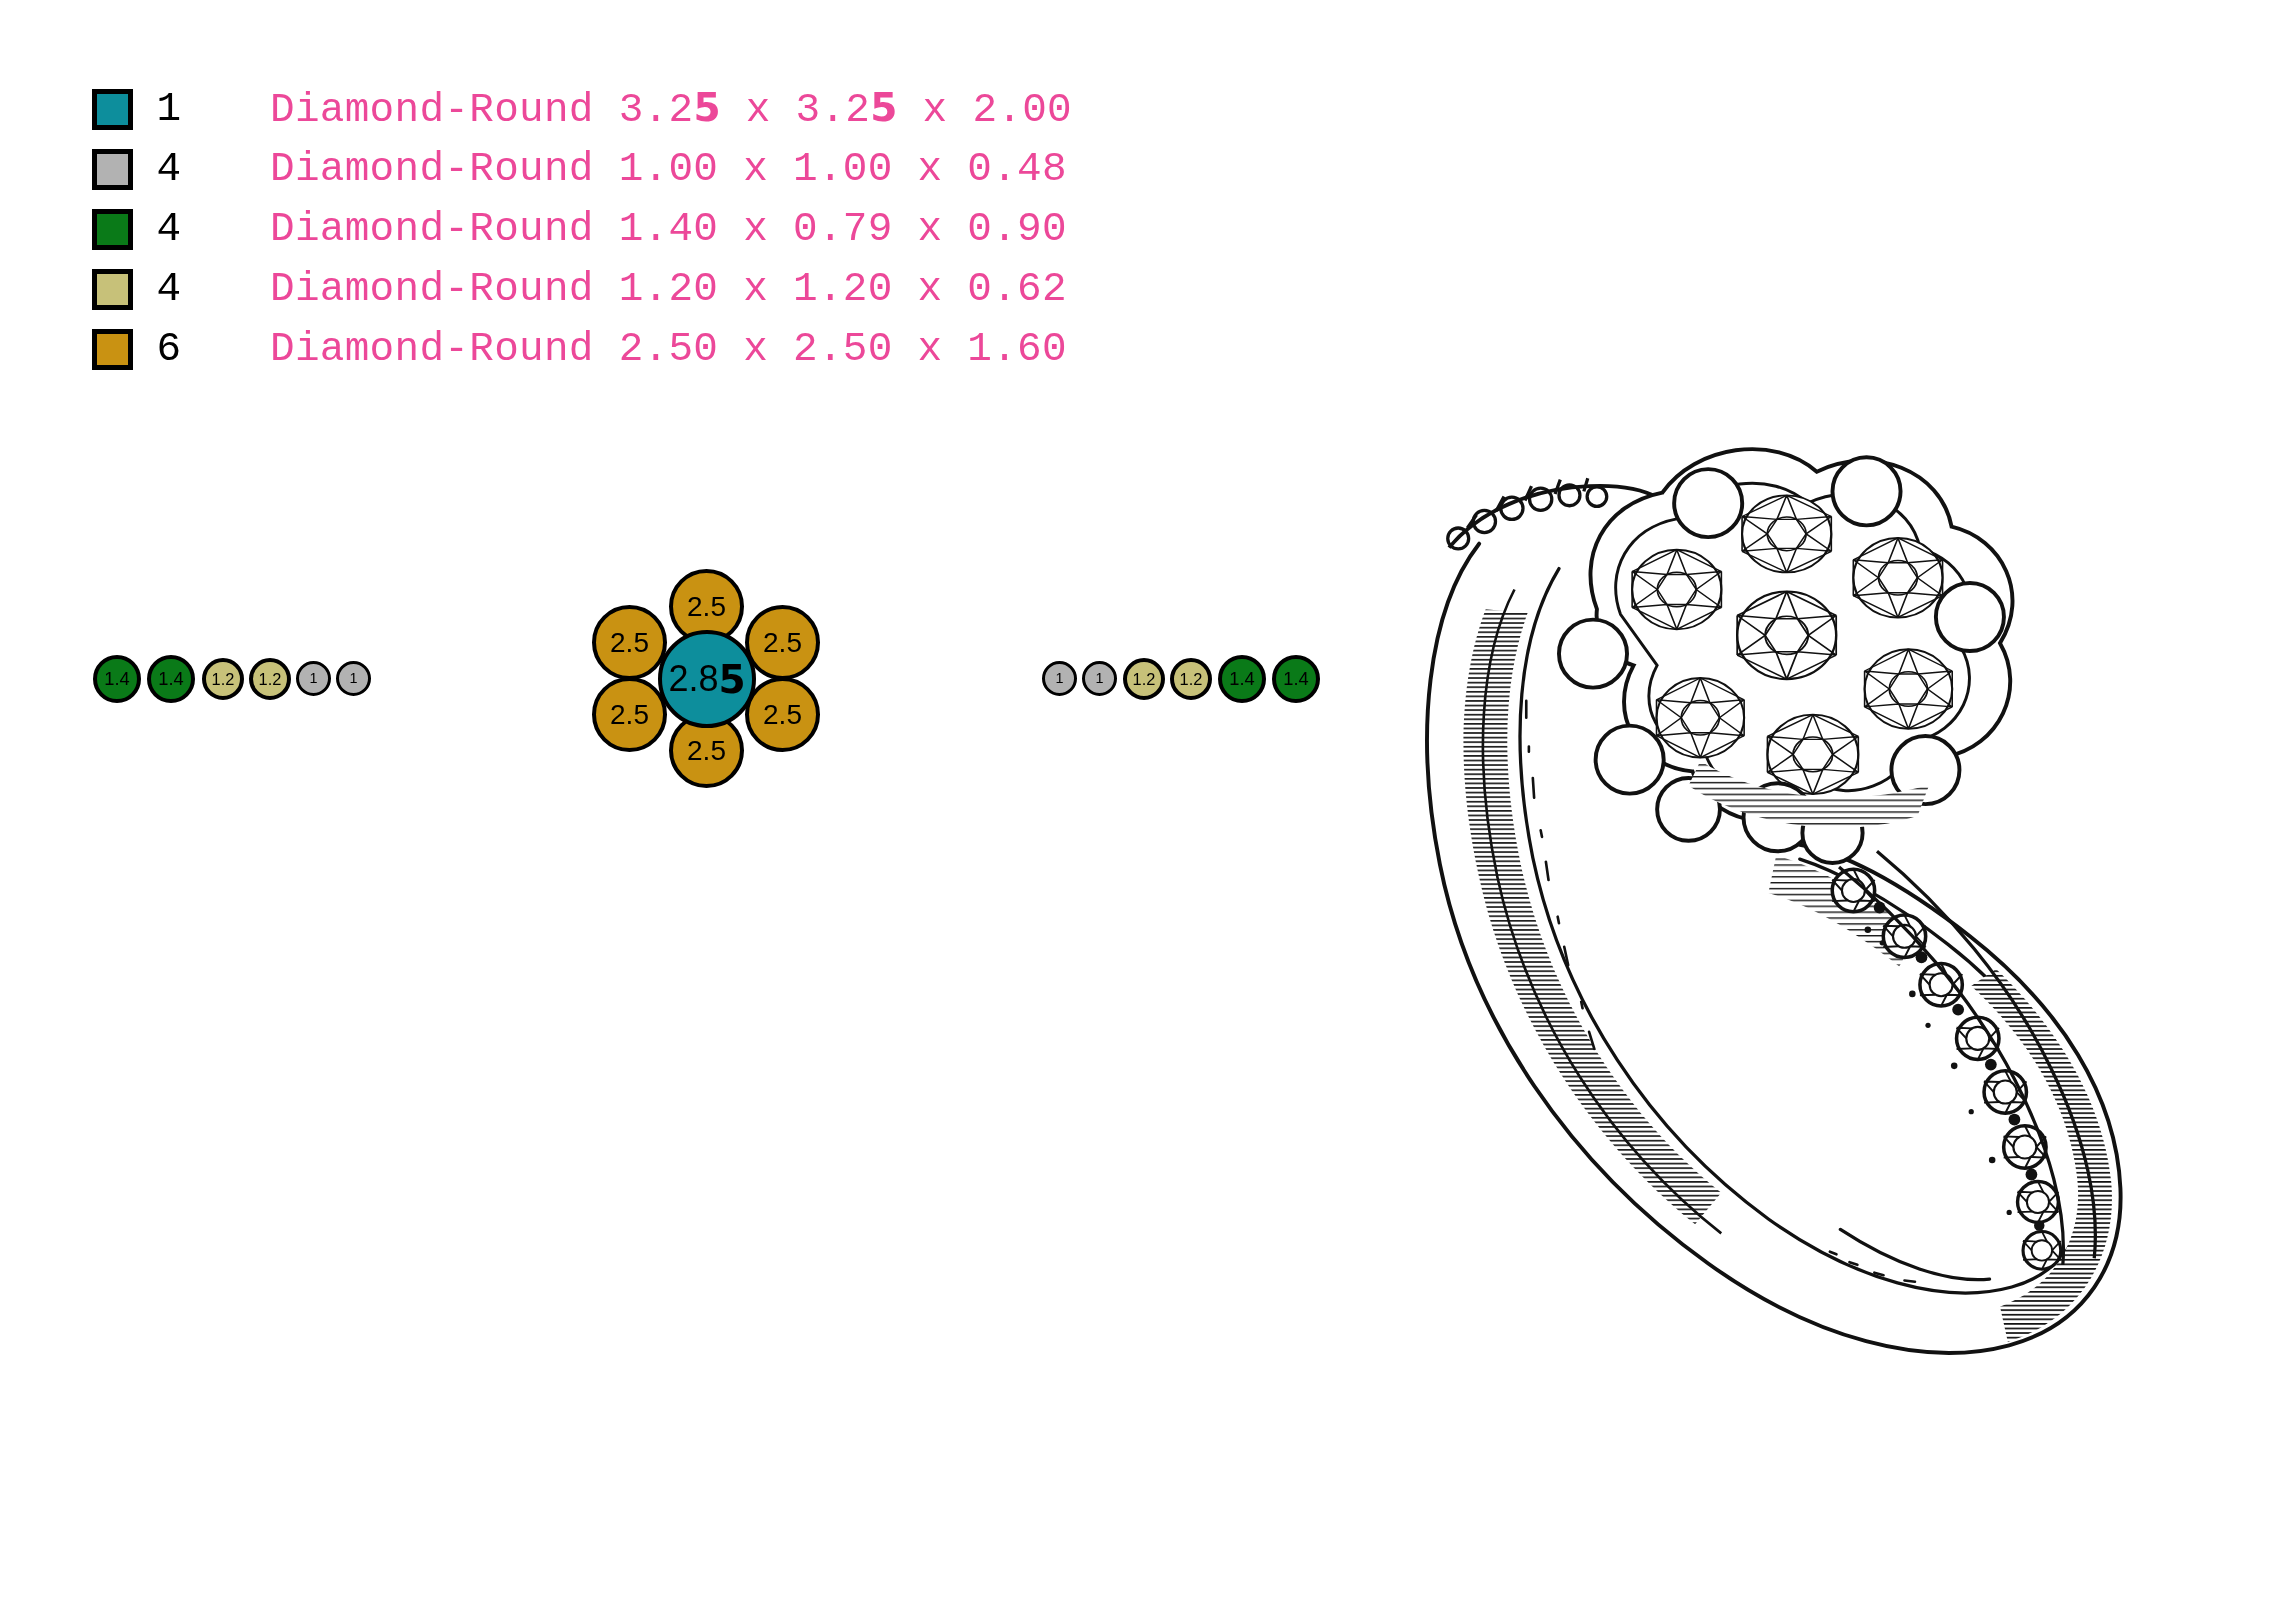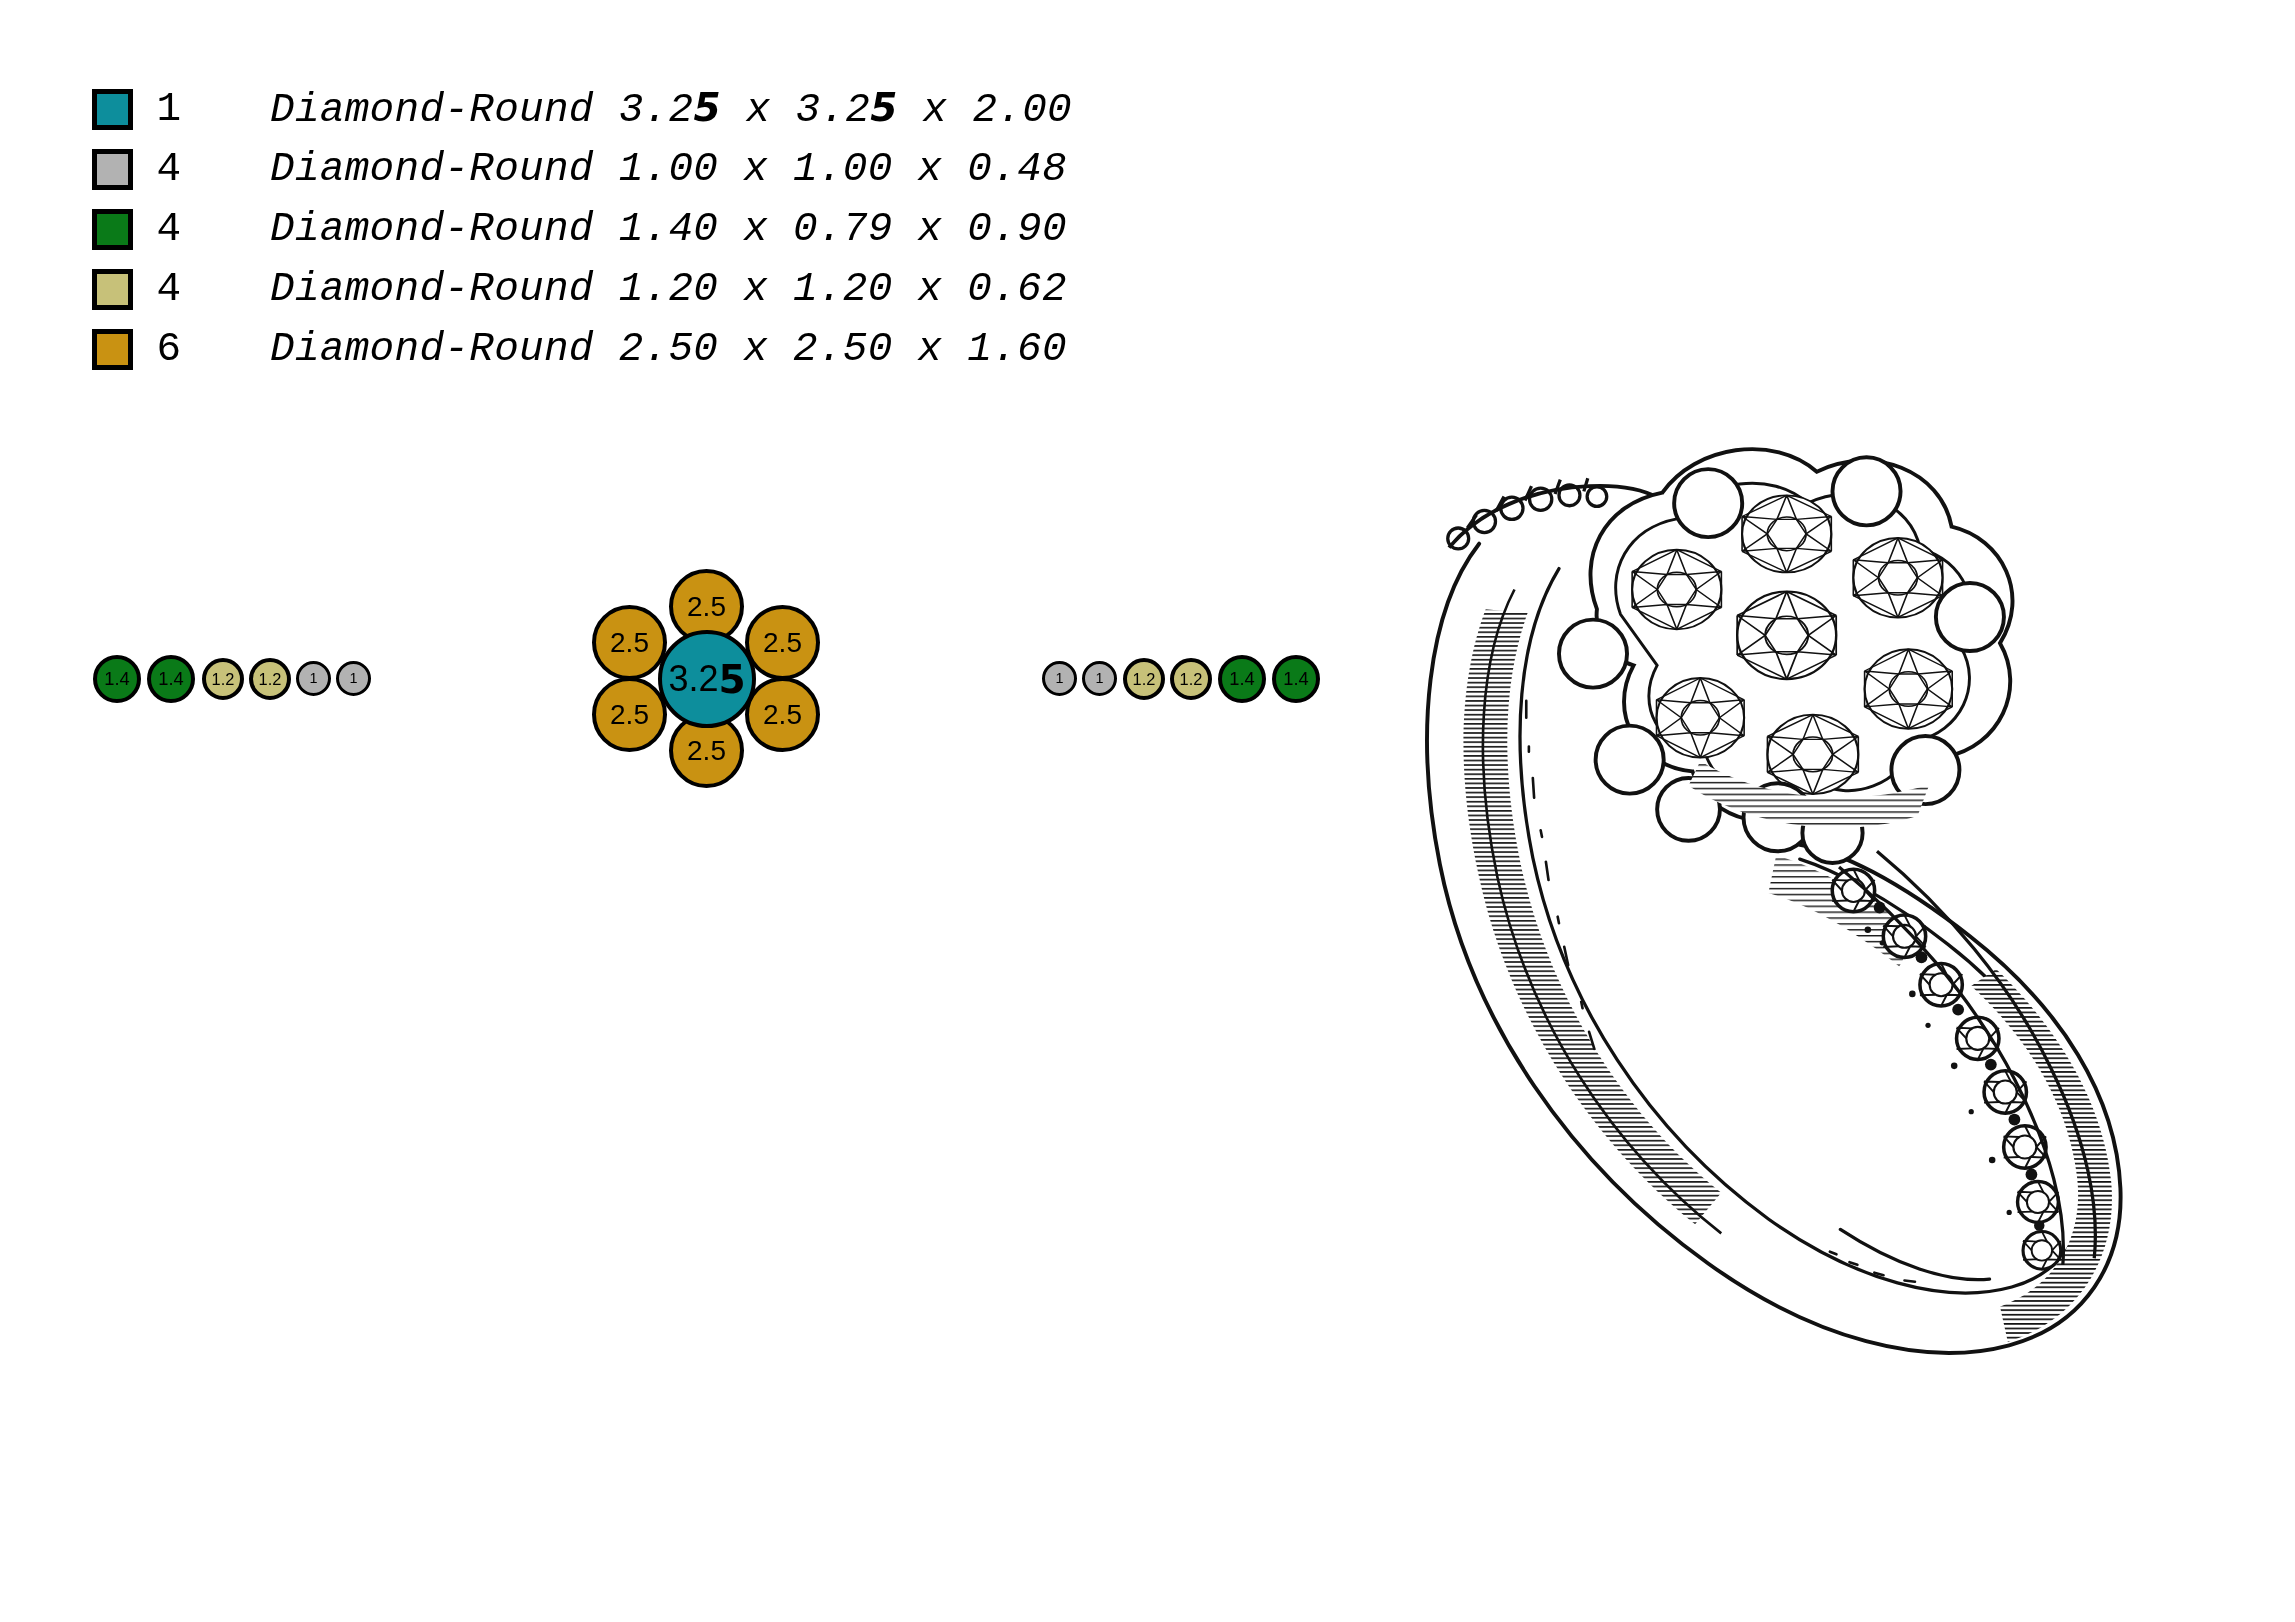--- a/index.html
+++ b/index.html
@@ -42,24 +42,23 @@
     padding-left: 23.6px;
     box-sizing: border-box;
     font-size: 41px;
     line-height: 1;
     color: #000000;
     letter-spacing: 0px;
   }
   .legend-desc {
     font-size: 41px;
     line-height: 1;
-    color: #000000;
+    color: #ec4899;
     white-space: pre;
     letter-spacing: 0.3px;
-    font-style: italic;
   }
   
   .fb5 {
     font-family: "DejaVu Sans", sans-serif;
     font-weight: 700;
     font-size: 39px;
   }
 
   
   #diagram {
@@ -132,21 +131,21 @@
     <div class="stone " style="left: 249px; top: 265px; width: 42px; height: 42px; background: rgb(199, 193, 121); font-size: 16.4px;">1.2</div>
     <div class="stone small" style="left: 296px; top: 268px; width: 35px; height: 35px; background: rgb(178, 178, 178); font-size: 14.4px;">1</div>
     <div class="stone small" style="left: 336px; top: 268px; width: 35px; height: 35px; background: rgb(178, 178, 178); font-size: 14.4px;">1</div>
     <div class="stone " style="left: 669px; top: 176px; width: 75px; height: 75px; background: rgb(201, 146, 18); font-size: 28px;">2.5</div>
     <div class="stone " style="left: 592px; top: 212px; width: 75px; height: 75px; background: rgb(201, 146, 18); font-size: 28px;">2.5</div>
     <div class="stone " style="left: 745px; top: 212px; width: 75px; height: 75px; background: rgb(201, 146, 18); font-size: 28px;">2.5</div>
     <div class="stone " style="left: 592px; top: 284px; width: 75px; height: 75px; background: rgb(201, 146, 18); font-size: 28px;">2.5</div>
     <div class="stone " style="left: 745px; top: 284px; width: 75px; height: 75px; background: rgb(201, 146, 18); font-size: 28px;">2.5</div>
     <div class="stone " style="left: 669px; top: 320px; width: 75px; height: 75px; background: rgb(201, 146, 18); font-size: 28px;">2.5</div>
     <div class="stone center" style="left: 658px; top: 237px; width: 98px; height: 98px; background: rgb(13, 142, 156); font-size: 36px;">
-      <span>3.2</span>
+      <span>2.8</span>
       <span class="fb5" style="font-size: 39px;">5</span>
     </div>
     <div class="stone small" style="left: 1042px; top: 268px; width: 35px; height: 35px; background: rgb(178, 178, 178); font-size: 14.4px;">1</div>
     <div class="stone small" style="left: 1082px; top: 268px; width: 35px; height: 35px; background: rgb(178, 178, 178); font-size: 14.4px;">1</div>
     <div class="stone " style="left: 1123px; top: 265px; width: 42px; height: 42px; background: rgb(199, 193, 121); font-size: 16.4px;">1.2</div>
     <div class="stone " style="left: 1170px; top: 265px; width: 42px; height: 42px; background: rgb(199, 193, 121); font-size: 16.4px;">1.2</div>
     <div class="stone " style="left: 1218px; top: 262px; width: 48px; height: 48px; background: rgb(10, 122, 24); font-size: 18.3px;">1.4</div>
     <div class="stone " style="left: 1272px; top: 262px; width: 48px; height: 48px; background: rgb(10, 122, 24); font-size: 18.3px;">1.4</div>
   </div>
 

